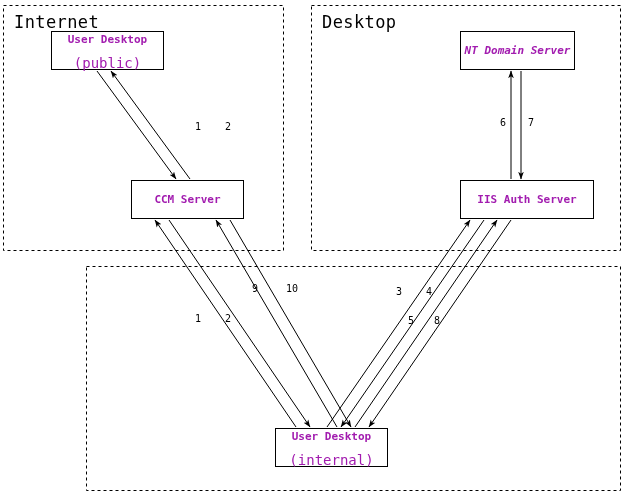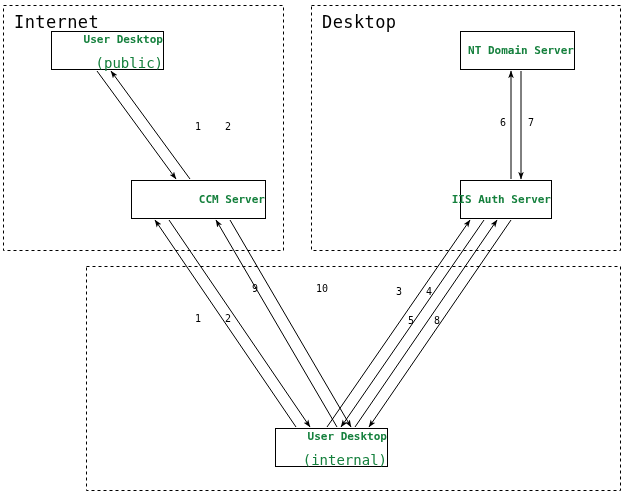--- a/index.html
+++ b/index.html
@@ -30,23 +30,23 @@
     white-space: nowrap;
     letter-spacing: 0.4px;
   }
   .node-box {
     position: absolute;
     box-sizing: border-box;
     border: 1px solid #000000;
     background: #ffffff;
     display: flex;
     flex-direction: column;
-    align-items: flex-end;
+    align-items: center;
     justify-content: center;
-    color: #15803d;
+    color: #a21caf;
   }
   .node-title {
     font-family: "DejaVu Sans Mono", "Liberation Mono", monospace;
     font-size: 11px;
     font-weight: bold;
     white-space: nowrap;
     line-height: 13px;
   }
   .node-sub {
     font-family: "DejaVu Sans Mono", "Liberation Mono", monospace;
@@ -100,42 +100,42 @@
 
   <div id="zone-labels">
       <div class="zone-label" style="left: 14px; top: 12px;">Internet</div>
       <div class="zone-label" style="left: 322px; top: 12px;">Desktop</div>
     </div>
   <div id="node-layer">
       <div class="node-box" style="left: 51px; top: 31px; width: 113px; height: 39px;">
         <div class="node-title">User Desktop</div>
         <div class="node-sub">(public)</div>
       </div>
-      <div class="node-box" style="left: 131px; top: 180px; width: 135px; height: 39px;">
+      <div class="node-box" style="left: 131px; top: 180px; width: 113px; height: 39px;">
         <div class="node-title">CCM Server</div>
       </div>
-      <div class="node-box" style="left: 460px; top: 31px; width: 115px; height: 39px;">
+      <div class="node-box" style="left: 460px; top: 31px; width: 115px; height: 39px; font-style: italic;">
         <div class="node-title">NT Domain Server</div>
       </div>
-      <div class="node-box" style="left: 460px; top: 180px; width: 92px; height: 39px;">
+      <div class="node-box" style="left: 460px; top: 180px; width: 134px; height: 39px;">
         <div class="node-title">IIS Auth Server</div>
       </div>
       <div class="node-box" style="left: 275px; top: 428px; width: 113px; height: 39px;">
         <div class="node-title">User Desktop</div>
         <div class="node-sub">(internal)</div>
       </div>
     </div>
   <div id="edge-label-layer">
       <div class="edge-label" style="left: 198px; top: 126px;">1</div>
       <div class="edge-label" style="left: 228px; top: 126px;">2</div>
       <div class="edge-label" style="left: 503px; top: 122px;">6</div>
       <div class="edge-label" style="left: 531px; top: 122px;">7</div>
       <div class="edge-label" style="left: 198px; top: 318px;">1</div>
       <div class="edge-label" style="left: 228px; top: 318px;">2</div>
       <div class="edge-label" style="left: 255px; top: 288px;">9</div>
-      <div class="edge-label" style="left: 292px; top: 288px; margin-left: 30px;">10</div>
+      <div class="edge-label" style="left: 292px; top: 288px;">10</div>
       <div class="edge-label" style="left: 399px; top: 291px;">3</div>
       <div class="edge-label" style="left: 429px; top: 291px;">4</div>
       <div class="edge-label" style="left: 411px; top: 320px;">5</div>
       <div class="edge-label" style="left: 437px; top: 320px;">8</div>
     </div>
 
 </div>
 
 </body></html>

